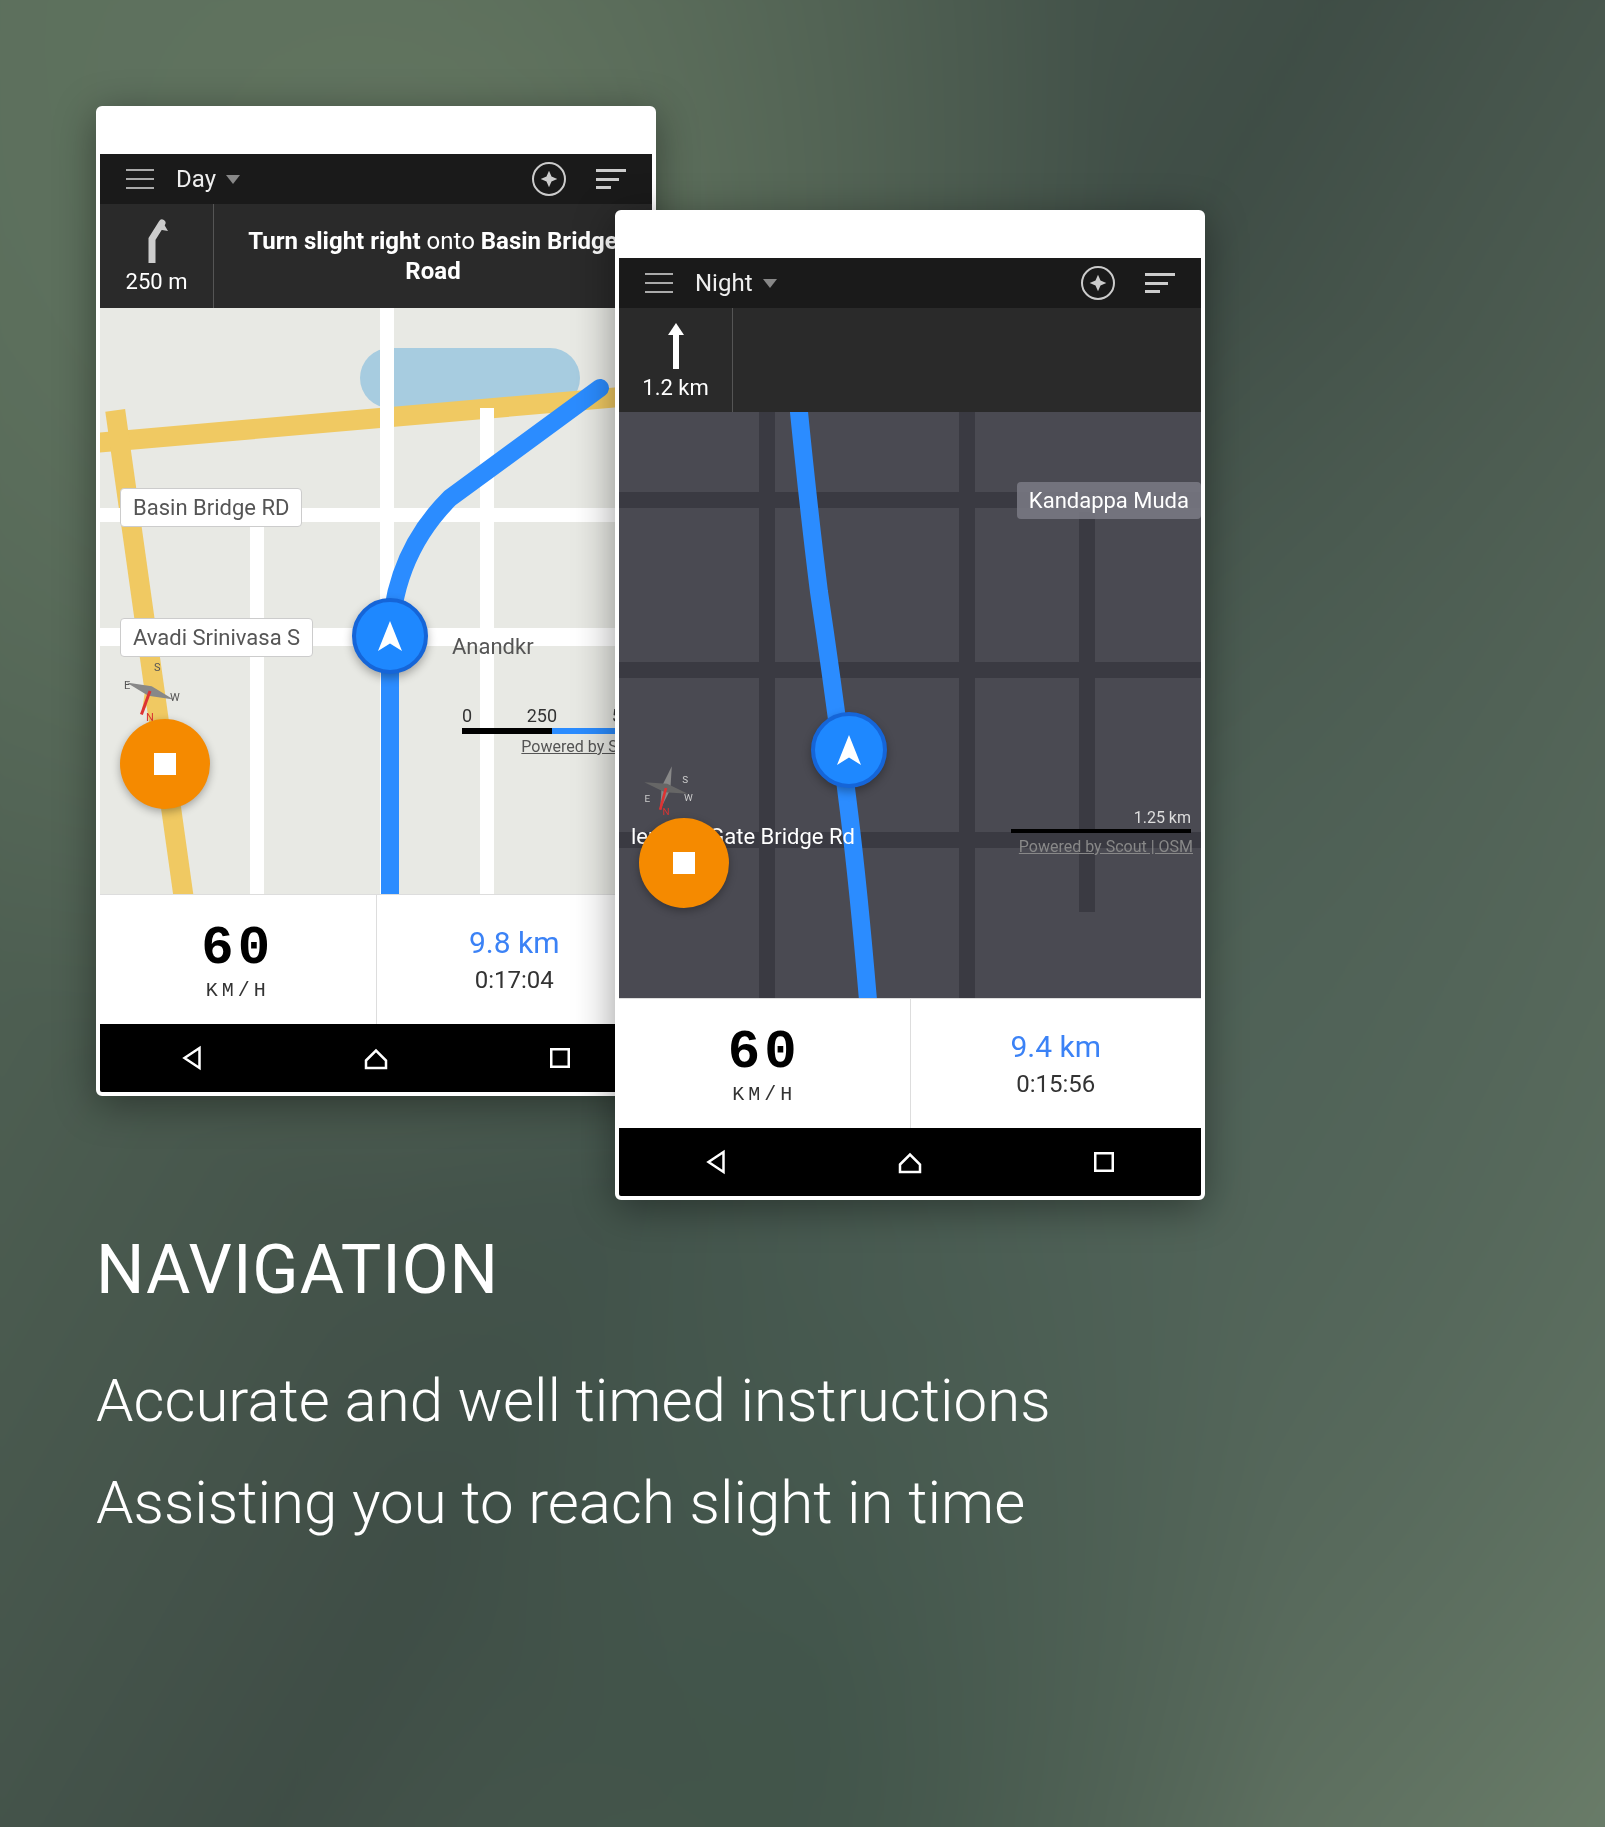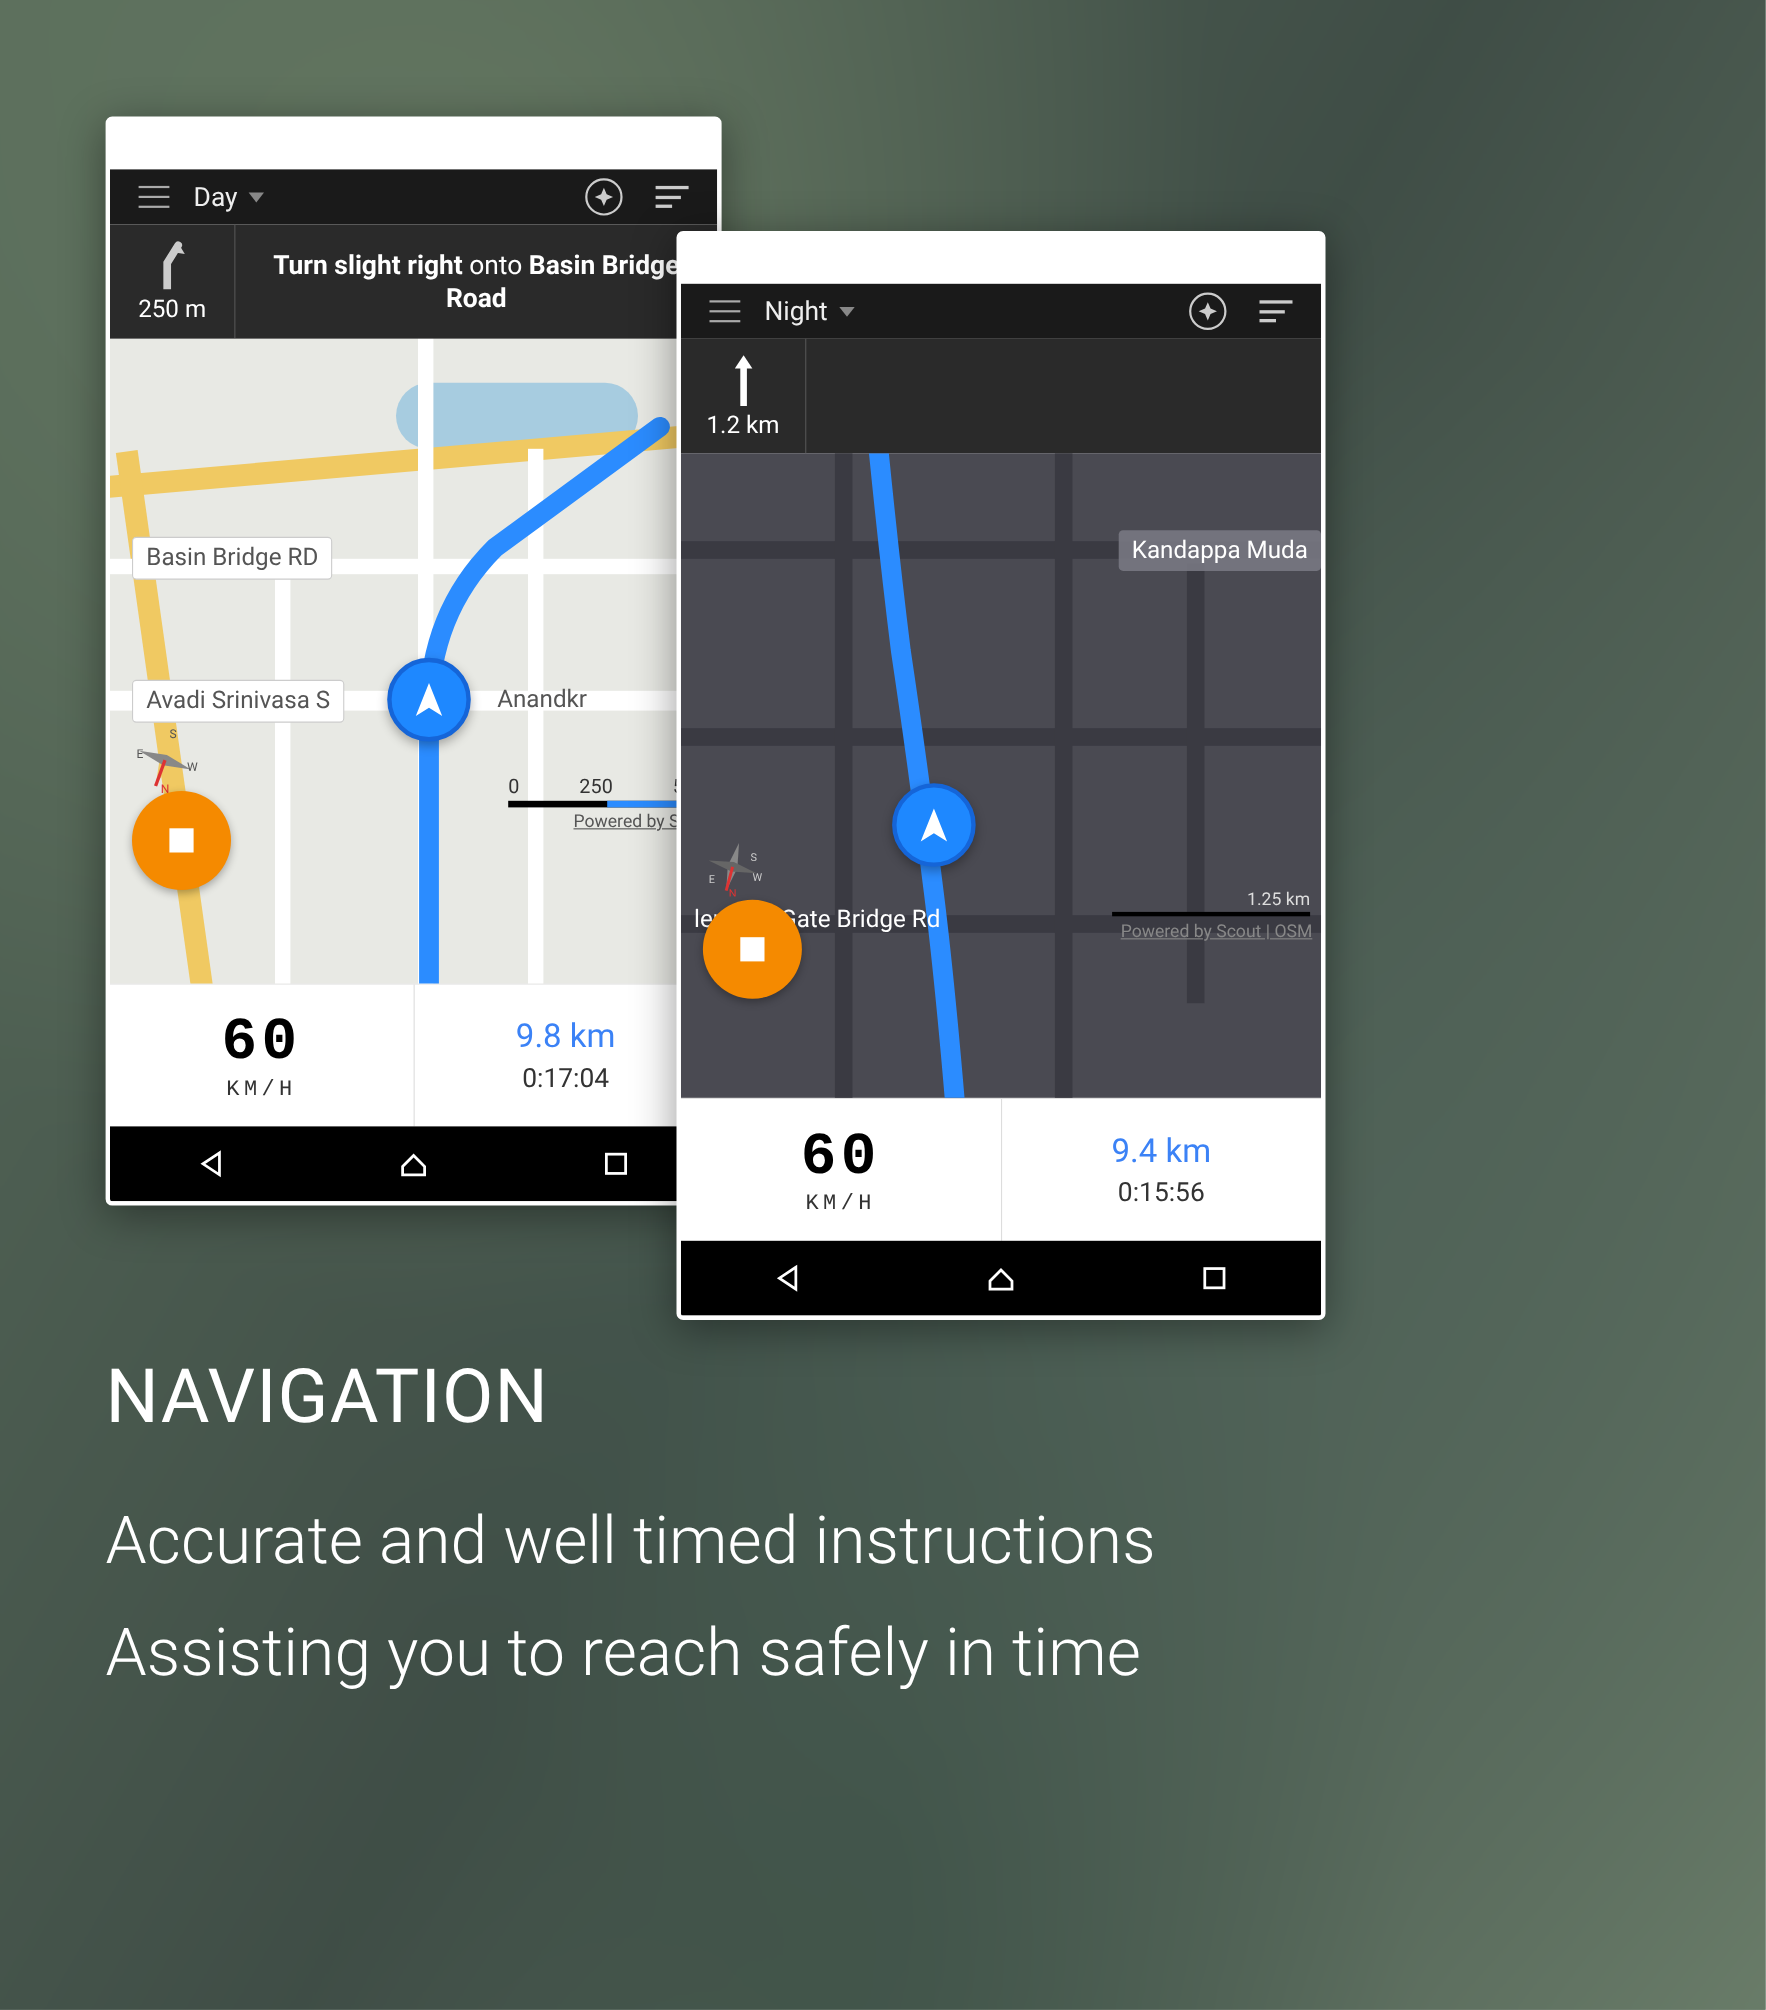--- a/index.html
+++ b/index.html
@@ -288,21 +288,21 @@
     <div class="road-day" style="left:280px;top:0;width:14px;height:600px;"></div>
     <div class="road-day" style="left:380px;top:100px;width:14px;height:500px;"></div>
     <div class="road-day" style="left:150px;top:200px;width:14px;height:400px;"></div>
 
     <svg class="route" style="left:0;top:0;width:560px;height:600px;">
       <path d="M 290 600 L 290 340 Q 290 250 350 190 L 500 80"></path>
     </svg>
 
     <div class="road-label" style="left:20px;top:180px;">Basin Bridge RD</div>
     <div class="road-label" style="left:20px;top:310px;">Avadi Srinivasa S</div>
-    <div class="road-label" style="left:340px;top:310px;border:none;background:transparent;">Anandkr</div>
+    <div class="road-label" style="left:340px;top:320px;border:none;background:transparent;">Anandkr</div>
 
     <div class="position-marker" style="left:252px;top:290px;">
       <svg viewBox="0 0 24 24">
           <path d="M12 2 L20 22 L12 17 L4 22 Z"></path>
         </svg>
     </div>
 
     <div class="compass-rose" style="left:20px;bottom:170px;">
       <svg width="60" height="60" viewBox="0 0 60 60">
         <path d="M30 5 L35 30 L30 55 L25 30 Z" fill="#f0c962" transform="rotate(20 30 30)"></path>
@@ -452,14 +452,14 @@
       </svg>
     <svg class="nav-icon" viewBox="0 0 24 24">
         <rect x="5" y="5" width="14" height="14" fill="none" stroke="#fff" stroke-width="2"></rect>
       </svg>
   </div>
 </div>
 
 <div class="marketing">
   <h1>NAVIGATION</h1>
   <p>Accurate and well timed instructions</p>
-  <p>Assisting you to reach safely in time</p>
+  <p>Assisting you to reach slight in time</p>
 </div>
 
 </body></html>

